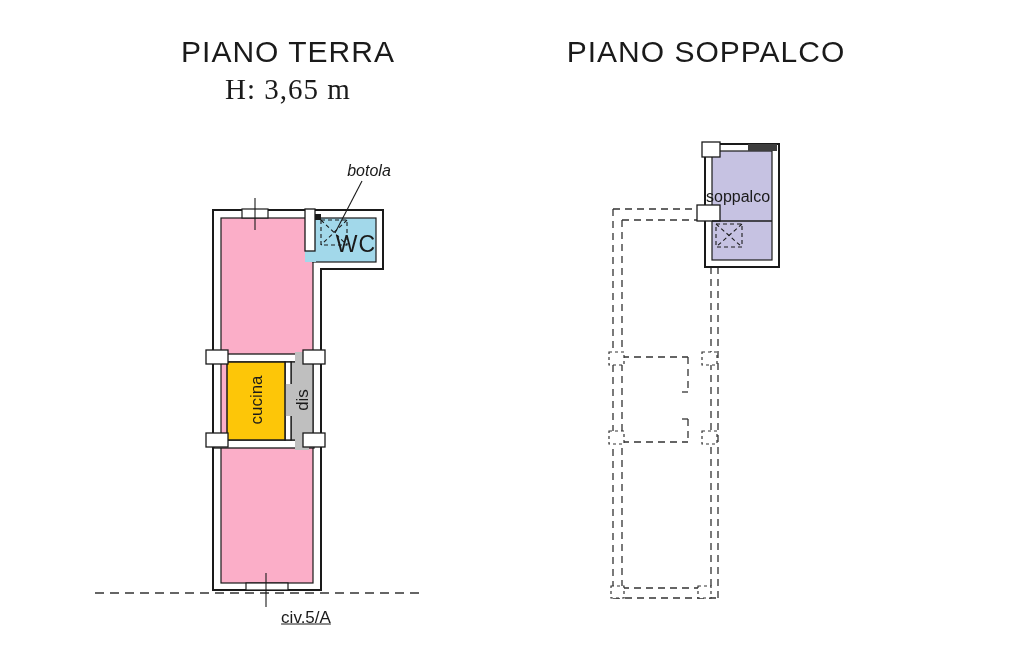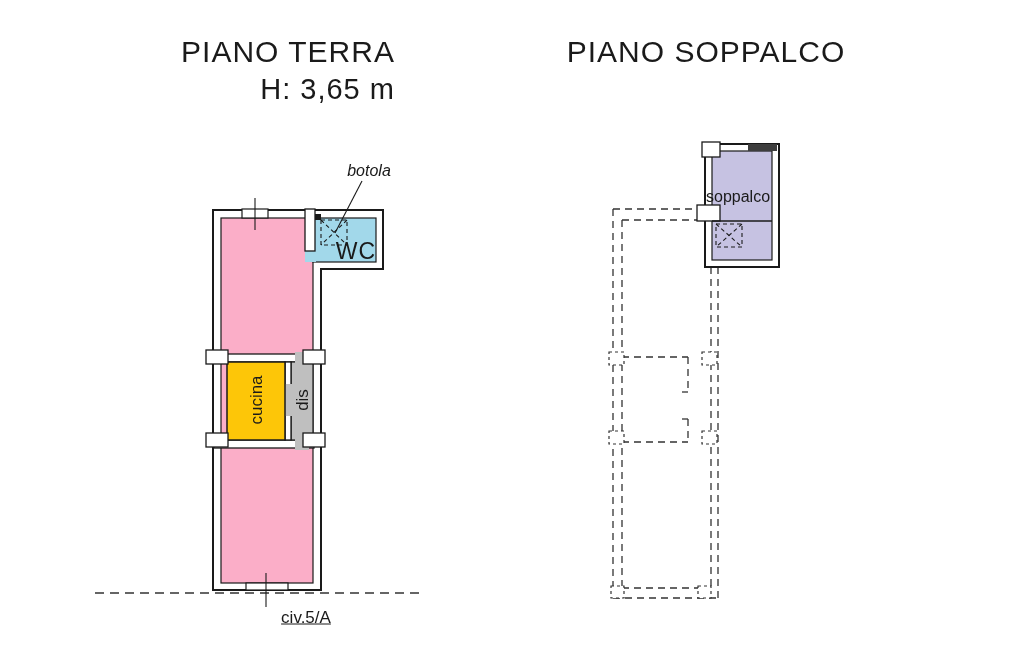--- a/index.html
+++ b/index.html
@@ -19,23 +19,23 @@
   .fill-purple{fill:var(--mezzanine-purple);}
   .fill-dark{fill:var(--lintel-dark);}
   .solidline{stroke:var(--wall-outline);stroke-width:1.3;}
   .dash{stroke:var(--dashed-line);stroke-width:1.3;fill:none;stroke-dasharray:7 5;}
   .dash-pillar{stroke:var(--dashed-line);stroke-width:1.2;fill:#ffffff;stroke-dasharray:3 3;}
   .hatchline{stroke:var(--wall-outline);stroke-width:1.1;fill:none;stroke-dasharray:4 3;}
   .streetline{stroke:var(--dashed-line);stroke-width:1.4;stroke-dasharray:9 6;}
   
   .lbl{position:absolute;white-space:nowrap;transform:translate(-50%,-50%);line-height:1;}
   .lbl.rot{transform:translate(-50%,-50%) rotate(-90deg);}
-  .titleblock{position:absolute;text-align:right;transform:translateX(-50%);}
+  .titleblock{position:absolute;text-align:center;transform:translateX(-50%);}
   .titleblock .t1{font-size:30px;letter-spacing:1px;line-height:38px;}
-  .titleblock .t2{font-size:29px;letter-spacing:1px;line-height:36px;}
+  .titleblock .t2{font-size:29px;letter-spacing:1px;line-height:36px;font-family:Liberation Serif, serif;}
   .f16{font-size:16px;}
   .f17{font-size:17px;}
   .f22{font-size:23px;letter-spacing:1px;}
 </style>
 </head>
 <body>
 
 <div class="stage">
 
   <div class="titleblock" style="left:288px;top:33px;">
@@ -140,19 +140,19 @@
 
       <g>
         <rect class="hatchline" x="716" y="224" width="26" height="23"></rect>
         <line class="hatchline" x1="716" y1="224" x2="742" y2="247"></line>
         <line class="hatchline" x1="742" y1="224" x2="716" y2="247"></line>
       </g>
     </g>
   </svg>
 
   <div class="lbl f16" style="left:369px;top:171px;font-style:italic;">botola</div>
-  <div class="lbl f22" style="left:356px;top:251px;">WC</div>
+  <div class="lbl f22" style="left:356px;top:244px;">WC</div>
   <div class="lbl rot f17" style="left:256px;top:400px;">cucina</div>
   <div class="lbl rot f17" style="left:302px;top:400px;">dis</div>
   <div class="lbl f17" style="left:306px;top:617px;text-decoration:underline;">civ.5/A</div>
   <div class="lbl f16" style="left:738px;top:197px;">soppalco</div>
 
 </div>
 
 </body></html>

